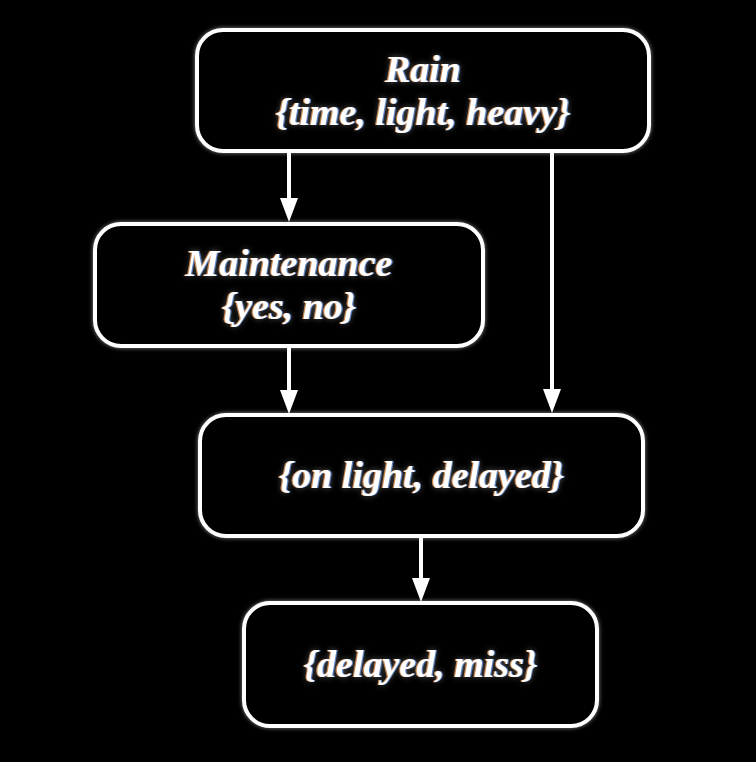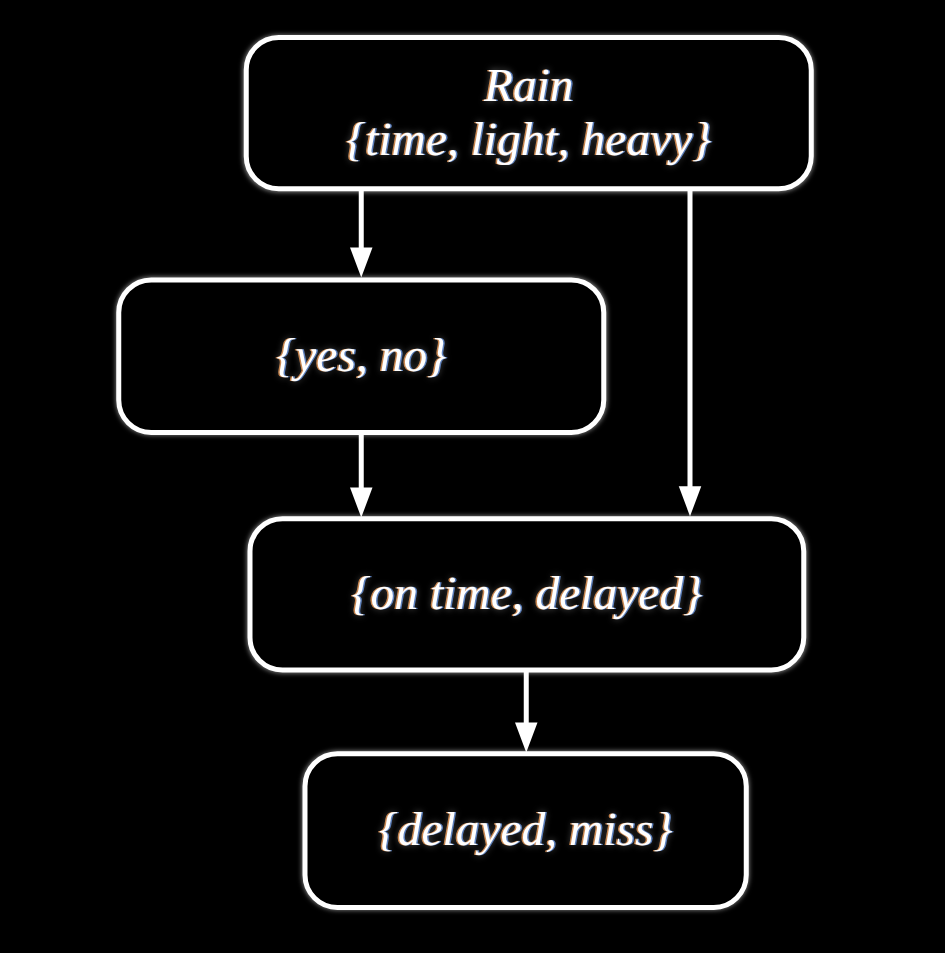--- a/index.html
+++ b/index.html
@@ -25,21 +25,21 @@
     background: #000000;
     display: flex;
     flex-direction: column;
     align-items: center;
     justify-content: center;
     box-shadow: 0 0 4px rgba(255,255,255,0.55);
   }
   .node-line {
     color: #ffffff;
     font-style: italic;
-    font-weight: 400;
+    font-weight: 700;
     line-height: 1.12;
     white-space: nowrap;
     text-align: right;
     
     text-shadow:
       -1.2px 0 0 rgba(255,168,96,0.75),
        1.2px 0 0 rgba(120,170,255,0.70),
        0 0 6px rgba(255,255,255,0.40);
   }
   .node-name   { font-size: 38px; }
@@ -95,24 +95,25 @@
       <polygon class="edge-head" points="21,67 12,43 30,43"></polygon>
     </svg>
   </div>
 
   <div class="node" id="node-rain">
     <div class="node-line node-name">Rain</div>
     <div class="node-line node-states">{time, light, heavy}</div>
   </div>
 
   <div class="node" id="node-maintenance">
+    <div class="node-line node-name">Maintenance</div>
     <div class="node-line node-states">{yes, no}</div>
   </div>
 
   <div class="node" id="node-train">
-    <div class="node-line node-states">{on time, delayed}</div>
+    <div class="node-line node-states">{on light, delayed}</div>
   </div>
 
   <div class="node" id="node-appointment">
     <div class="node-line node-states">{delayed, miss}</div>
   </div>
 
 </div>
 
 </body></html>

